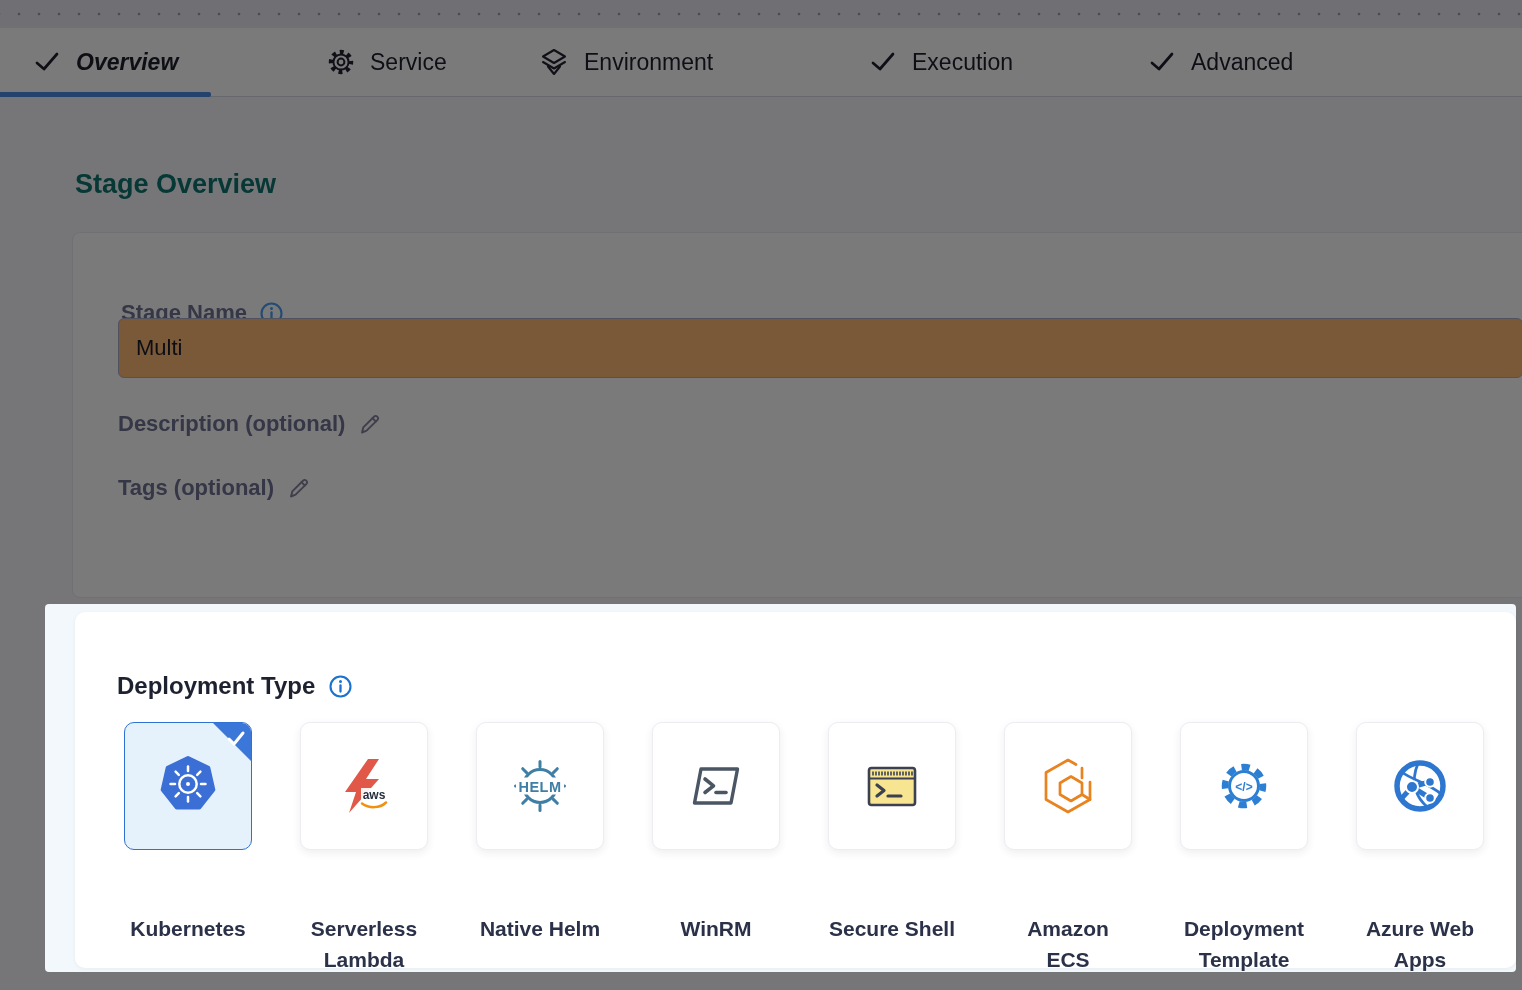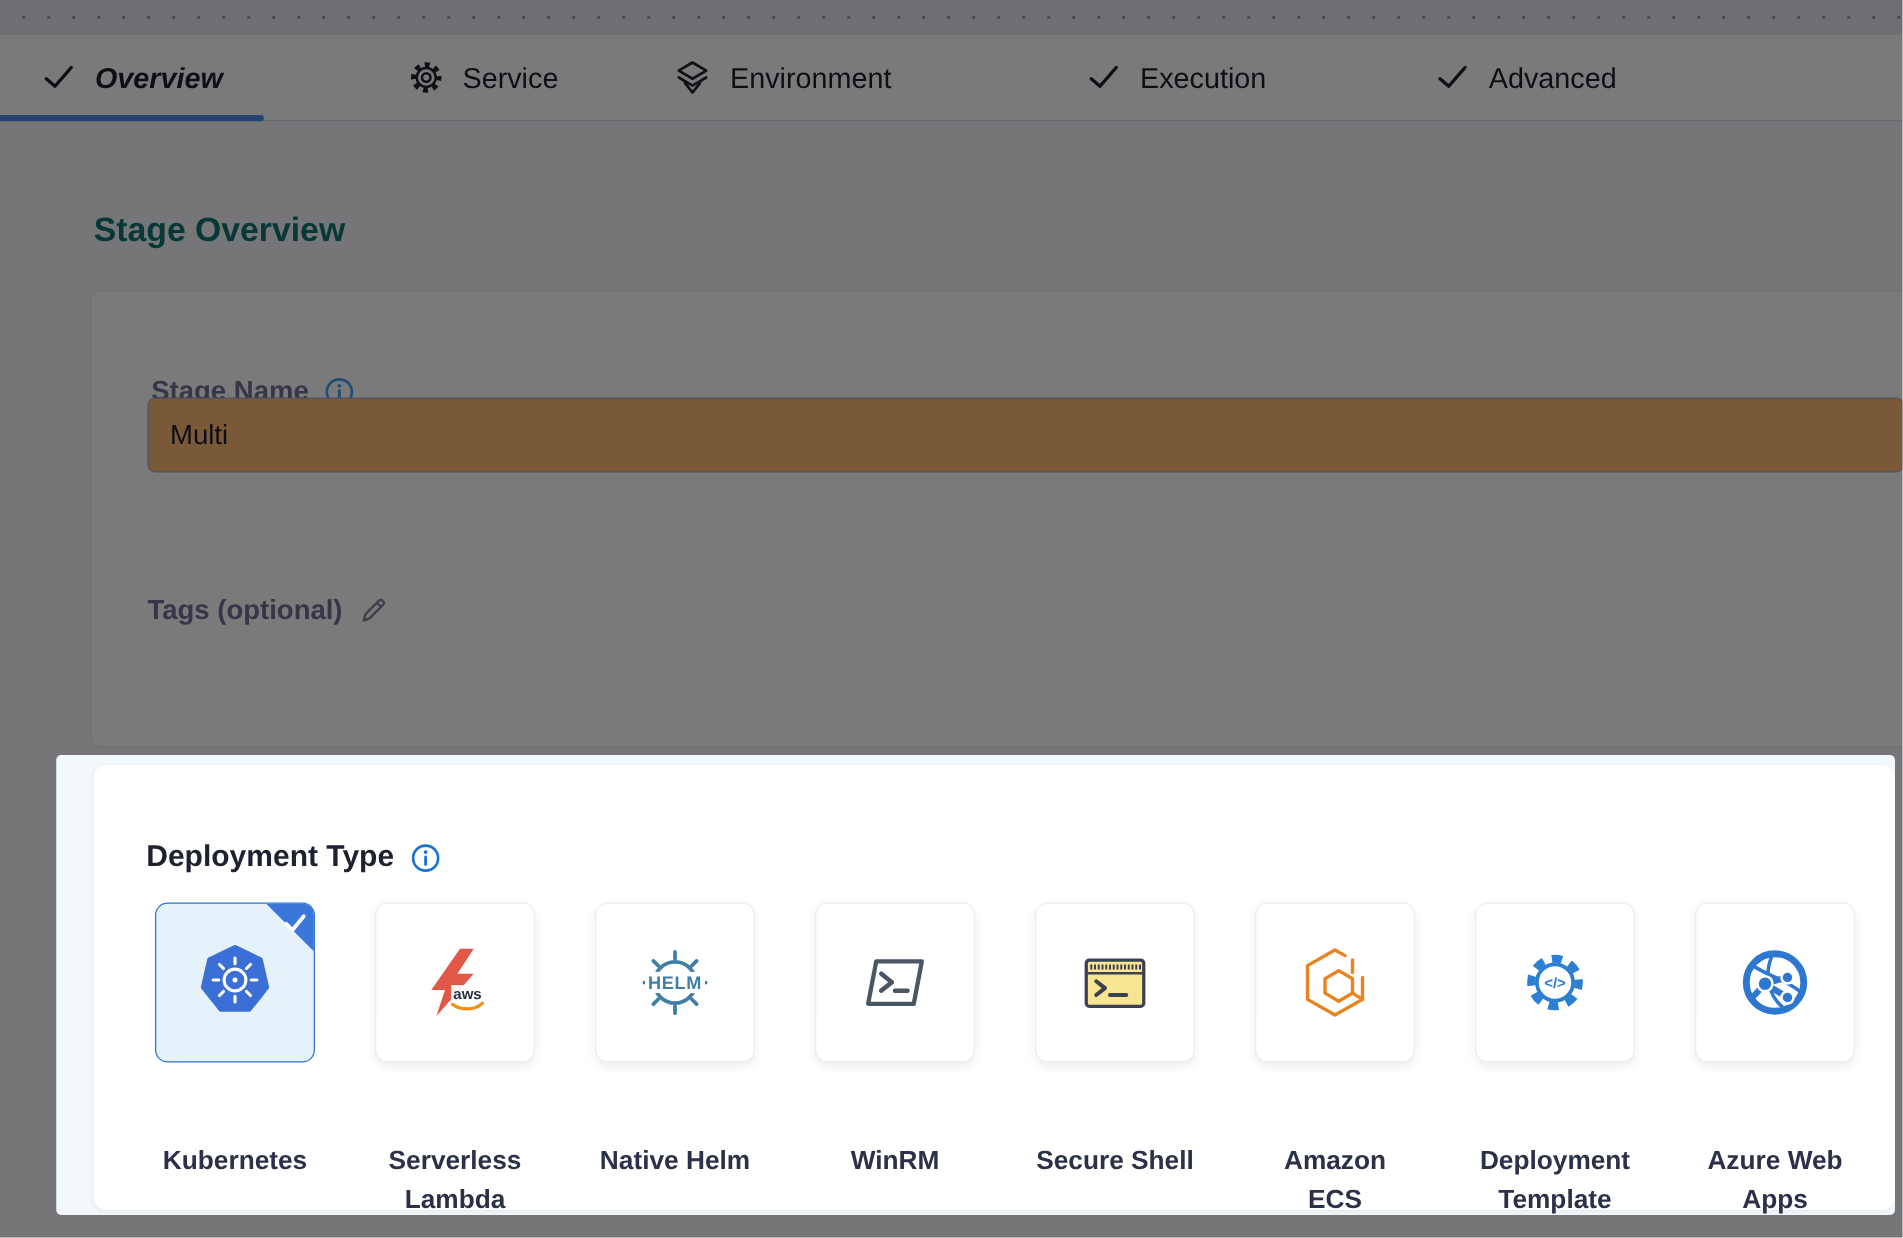--- a/index.html
+++ b/index.html
@@ -103,20 +103,27 @@
 <div class="stage-card">
   <div class="field-label-row row-stage-name">
     <span class="field-label">Stage Name</span>
     <svg width="25" height="25" viewBox="0 0 25 25" fill="none">
       <circle cx="12.5" cy="12.5" r="10" stroke="#4aa0f2" stroke-width="2.1"></circle>
       <line x1="12.5" y1="11.5" x2="12.5" y2="17.5" stroke="#4aa0f2" stroke-width="2.3" stroke-linecap="round"></line>
       <circle cx="12.5" cy="7.6" r="1.5" fill="#4aa0f2"></circle>
     </svg>
   </div>
   <input class="stage-name-input" type="text" value="Multi" style="">
+  <div class="field-label-row row-description">
+    <span class="field-label">Description (optional)</span>
+    <svg width="26" height="26" viewBox="0 0 26 26" fill="none" stroke="#83859c" stroke-width="1.9" stroke-linejoin="round" stroke-linecap="round">
+      <path d="M5 21.5 L6.3 16.4 L17.2 5.5 a2 2 0 0 1 2.9 0 l0.4 0.4 a2 2 0 0 1 0 2.9 L9.6 19.7 Z"></path>
+      <path d="M15.5 7.2 L18.8 10.5"></path>
+    </svg>
+  </div>
   <div class="field-label-row row-tags">
     <span class="field-label">Tags (optional)</span>
     <svg width="26" height="26" viewBox="0 0 26 26" fill="none" stroke="#83859c" stroke-width="1.9" stroke-linejoin="round" stroke-linecap="round">
       <path d="M5 21.5 L6.3 16.4 L17.2 5.5 a2 2 0 0 1 2.9 0 l0.4 0.4 a2 2 0 0 1 0 2.9 L9.6 19.7 Z"></path>
       <path d="M15.5 7.2 L18.8 10.5"></path>
     </svg>
   </div>
 </div>
 
 <div class="spotlight">

